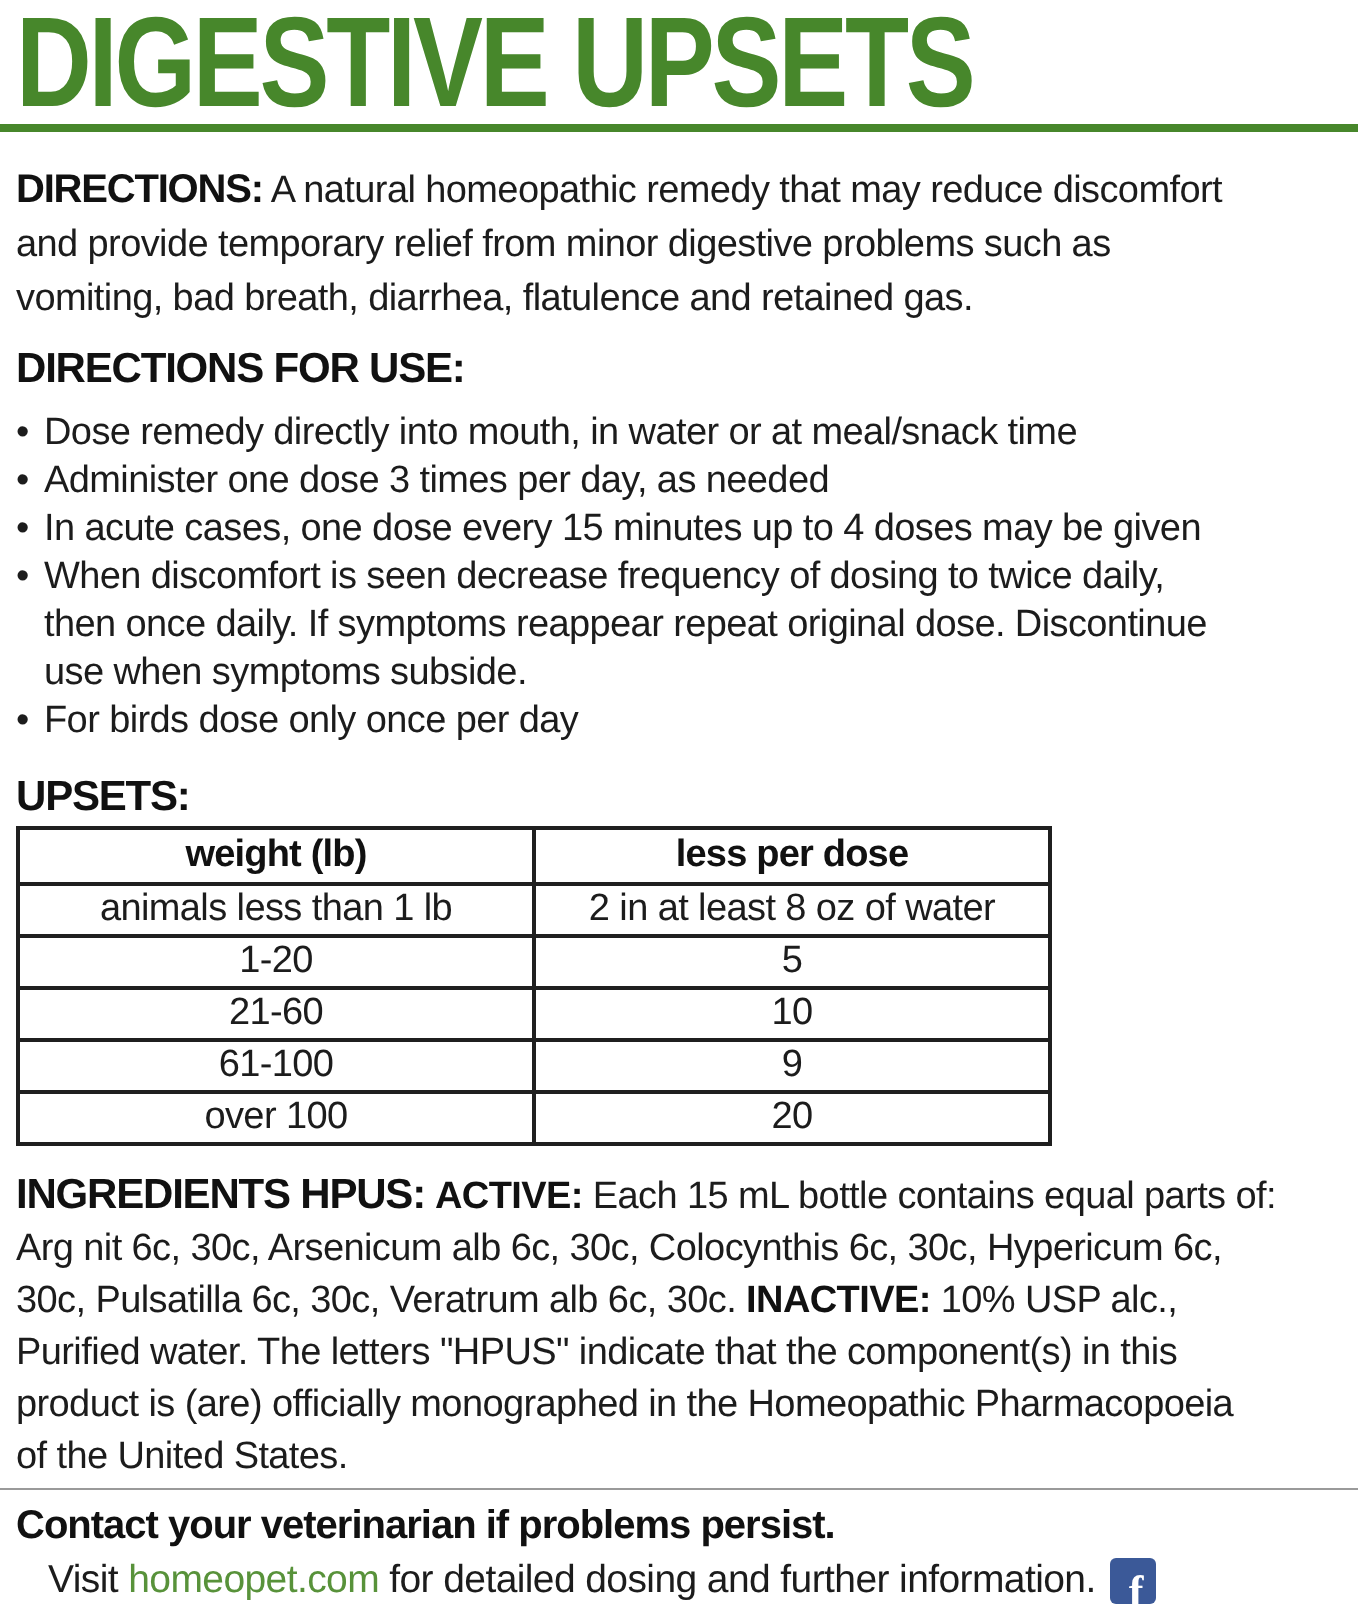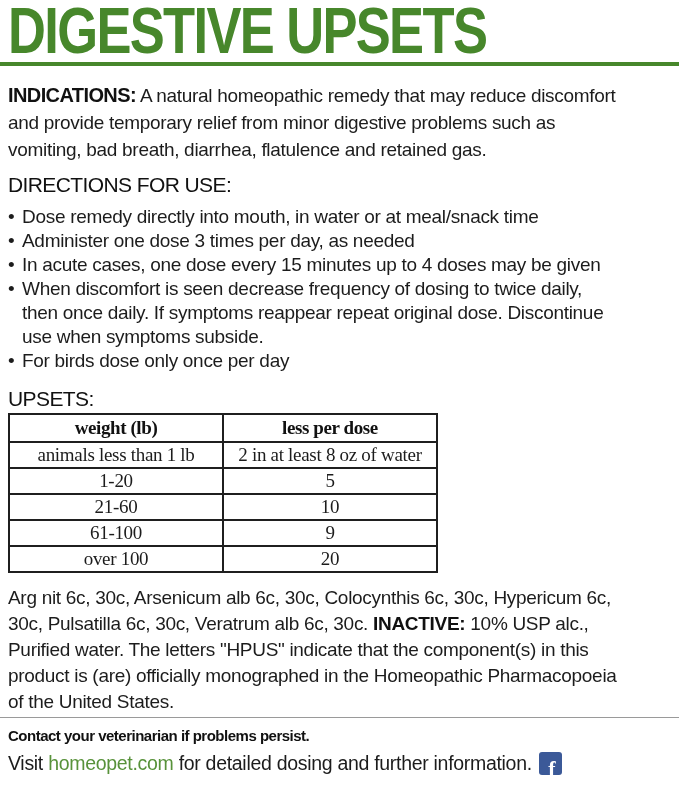--- a/index.html
+++ b/index.html
@@ -23,49 +23,49 @@
   .green-rule { height: 4px; background: #47872b; margin-top: 2px; width: 679px; }
 
   
   .ln { white-space: nowrap; }
   .b { font-weight: bold; color: #111; }
 
   .indications { margin: 16px 0 0 8px; font-size: 19px; line-height: 27px; }
   .indications .hd { font-size: 20px; letter-spacing: -0.6px; }
 
   .sec-heading {
-    margin: 10px 0 0 8px; font-size: 21px; font-weight: normal; color: #111;
+    margin: 10px 0 0 8px; font-size: 21px; font-weight: bold; color: #111;
     letter-spacing: -0.6px; line-height: 24px;
   }
 
   .bullets { margin: 8px 0 0 8px; font-size: 19px; line-height: 24px; }
   .bullet { position: relative; padding-left: 14px; }
   .bullet .dot { position: absolute; left: 0; top: 0; }
 
   .dosage-heading { margin-top: 14px; }
 
   table.dosage {
-    margin: 2px 0 0 8px; border-collapse: collapse; width: 430px;
-    font-size: 19px; color: #1c1c1c; table-layout: fixed; font-family: Liberation Serif, serif;
+    margin: 2px 0 0 8px; border-collapse: collapse; width: 518px;
+    font-size: 19px; color: #1c1c1c; table-layout: fixed;
   }
   table.dosage th, table.dosage td {
     border: 2px solid #1f1f1f; text-align: center; padding: 0;
     height: 26px; line-height: 24px; white-space: nowrap; overflow: hidden;
   }
   table.dosage th { height: 28px; font-size: 19px; letter-spacing: -0.4px; color: #111; }
 
   .ingredients { margin: 12px 0 0 8px; font-size: 19px; line-height: 26px; }
   .ingredients .hd { font-size: 21px; letter-spacing: -0.6px; }
 
   .footer-divider { margin-top: 2px; height: 1px; background: #9a9a9a; width: 679px; }
 
-  .contact { margin: 6px 0 0 8px; font-size: 15px; font-weight: bold; color: #111;
+  .contact { margin: 6px 0 0 8px; font-size: 20px; font-weight: bold; color: #111;
     line-height: 24px; letter-spacing: -0.5px; white-space: nowrap; }
 
-  .visit { margin: 2px 0 0 8px; font-size: 19.5px; line-height: 26px; white-space: nowrap;
+  .visit { margin: 2px 0 0 24px; font-size: 19.5px; line-height: 26px; white-space: nowrap;
     display: flex; align-items: center; }
   .visit a.site-link { color: #58923a; text-decoration: none; cursor: pointer; }
   .fb {
     display: inline-flex; width: 23px; height: 23px; margin-left: 7px;
     background: #3b5998; border-radius: 3px; overflow: hidden;
     justify-content: center; align-items: flex-end; cursor: pointer;
     flex: 0 0 auto;
   }
   .fb .fb-f {
     color: #ffffff; font-weight: bold; font-size: 22px; line-height: 20px;
@@ -76,21 +76,21 @@
 <body>
 
 <div class="page">
 
   <div class="title-wrap">
     <span class="title">DIGESTIVE UPSETS</span>
   </div>
   <div class="green-rule"></div>
 
   <div class="indications">
-    <div class="ln"><span class="b hd">INDICATIONS:</span> <span>A natural homeopathic remedy that may reduce discomfort</span></div>
+    <div class="ln"><span class="b hd">DIRECTIONS:</span> <span>A natural homeopathic remedy that may reduce discomfort</span></div>
     <div class="ln">and provide temporary relief from minor digestive problems such as</div>
     <div class="ln">vomiting, bad breath, diarrhea, flatulence and retained gas.</div>
   </div>
 
   <div class="sec-heading">DIRECTIONS FOR USE:</div>
   <div class="bullets">
     <div class="bullet">
       <span class="dot">•</span>
       <div class="ln">Dose remedy directly into mouth, in water or at meal/snack time</div>
     </div>
@@ -140,20 +140,21 @@
         <td>9</td>
       </tr>
       <tr>
         <td>over 100</td>
         <td>20</td>
       </tr>
     </tbody>
   </table>
 
   <div class="ingredients">
+    <div class="ln"><span class="b hd">INGREDIENTS HPUS:</span> <span class="b">ACTIVE:</span> <span>Each 15 mL bottle contains equal parts of:</span></div>
     <div class="ln">Arg nit 6c, 30c, Arsenicum alb 6c, 30c, Colocynthis 6c, 30c, Hypericum 6c,</div>
     <div class="ln"><span>30c, Pulsatilla 6c, 30c, Veratrum alb 6c, 30c.</span> <span class="b">INACTIVE:</span> <span>10% USP alc.,</span></div>
     <div class="ln">Purified water. The letters "HPUS" indicate that the component(s) in this</div>
     <div class="ln">product is (are) officially monographed in the Homeopathic Pharmacopoeia</div>
     <div class="ln">of the United States.</div>
   </div>
 
   <div class="footer-divider"></div>
   <div class="contact">Contact your veterinarian if problems persist.</div>
   <div class="visit">

